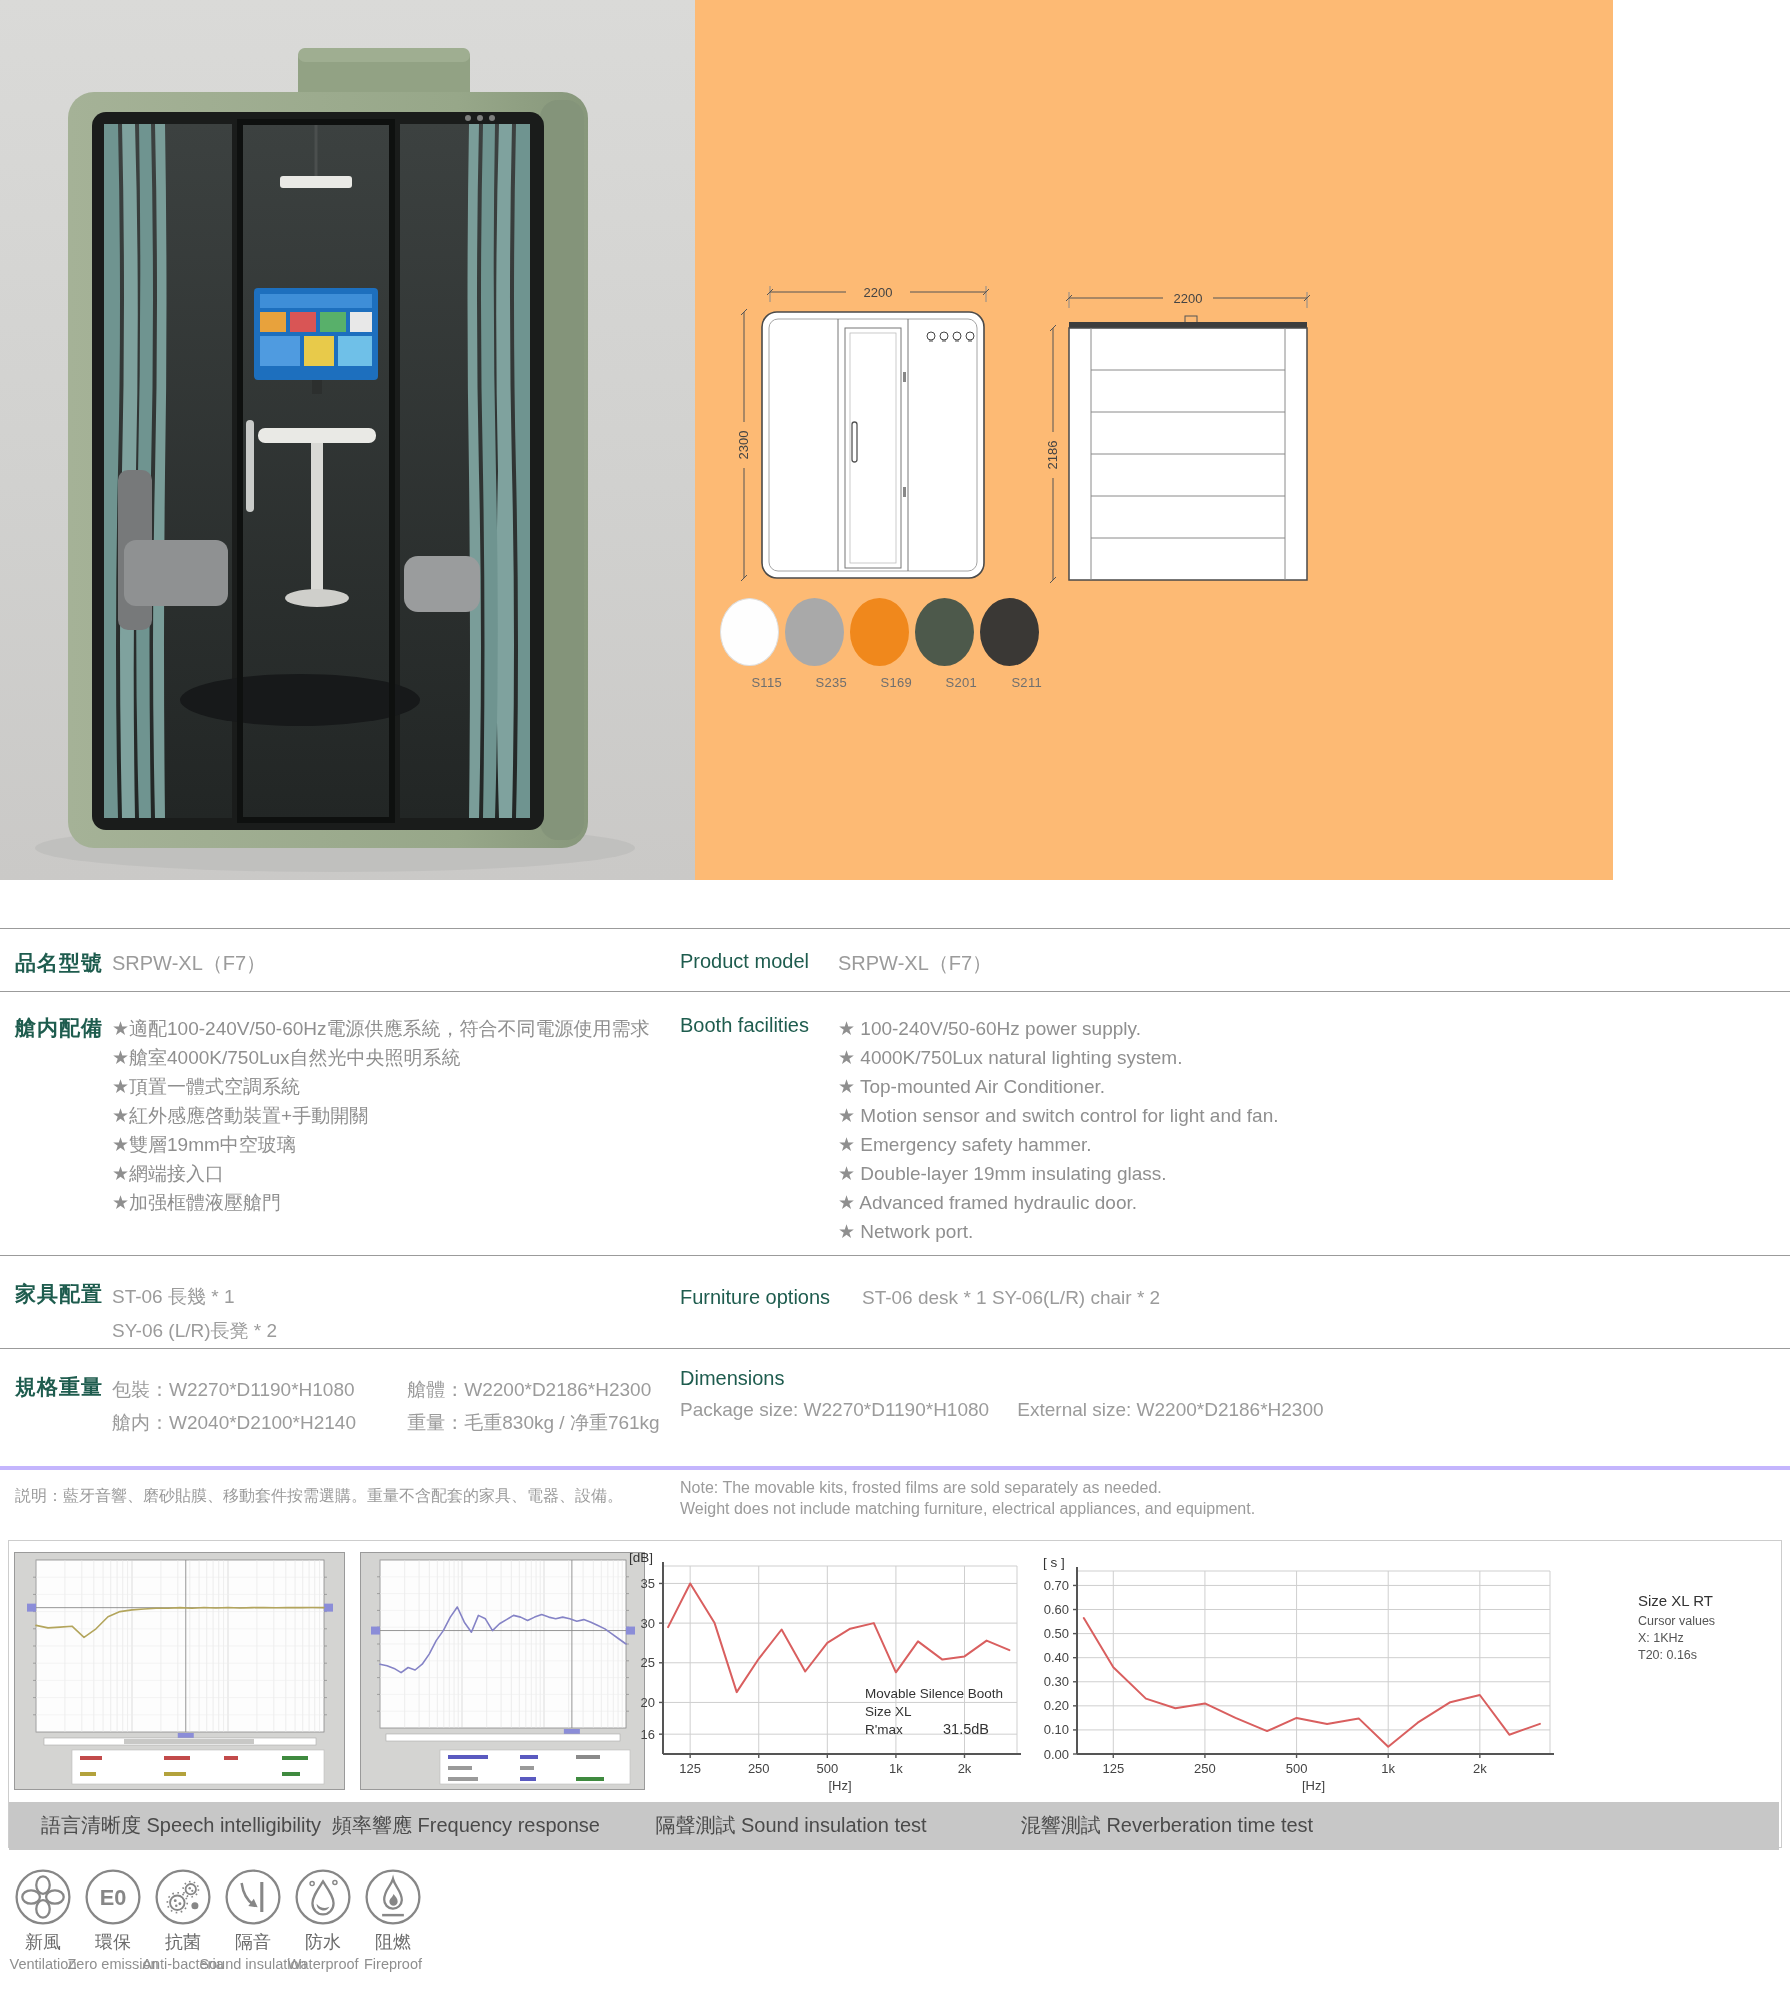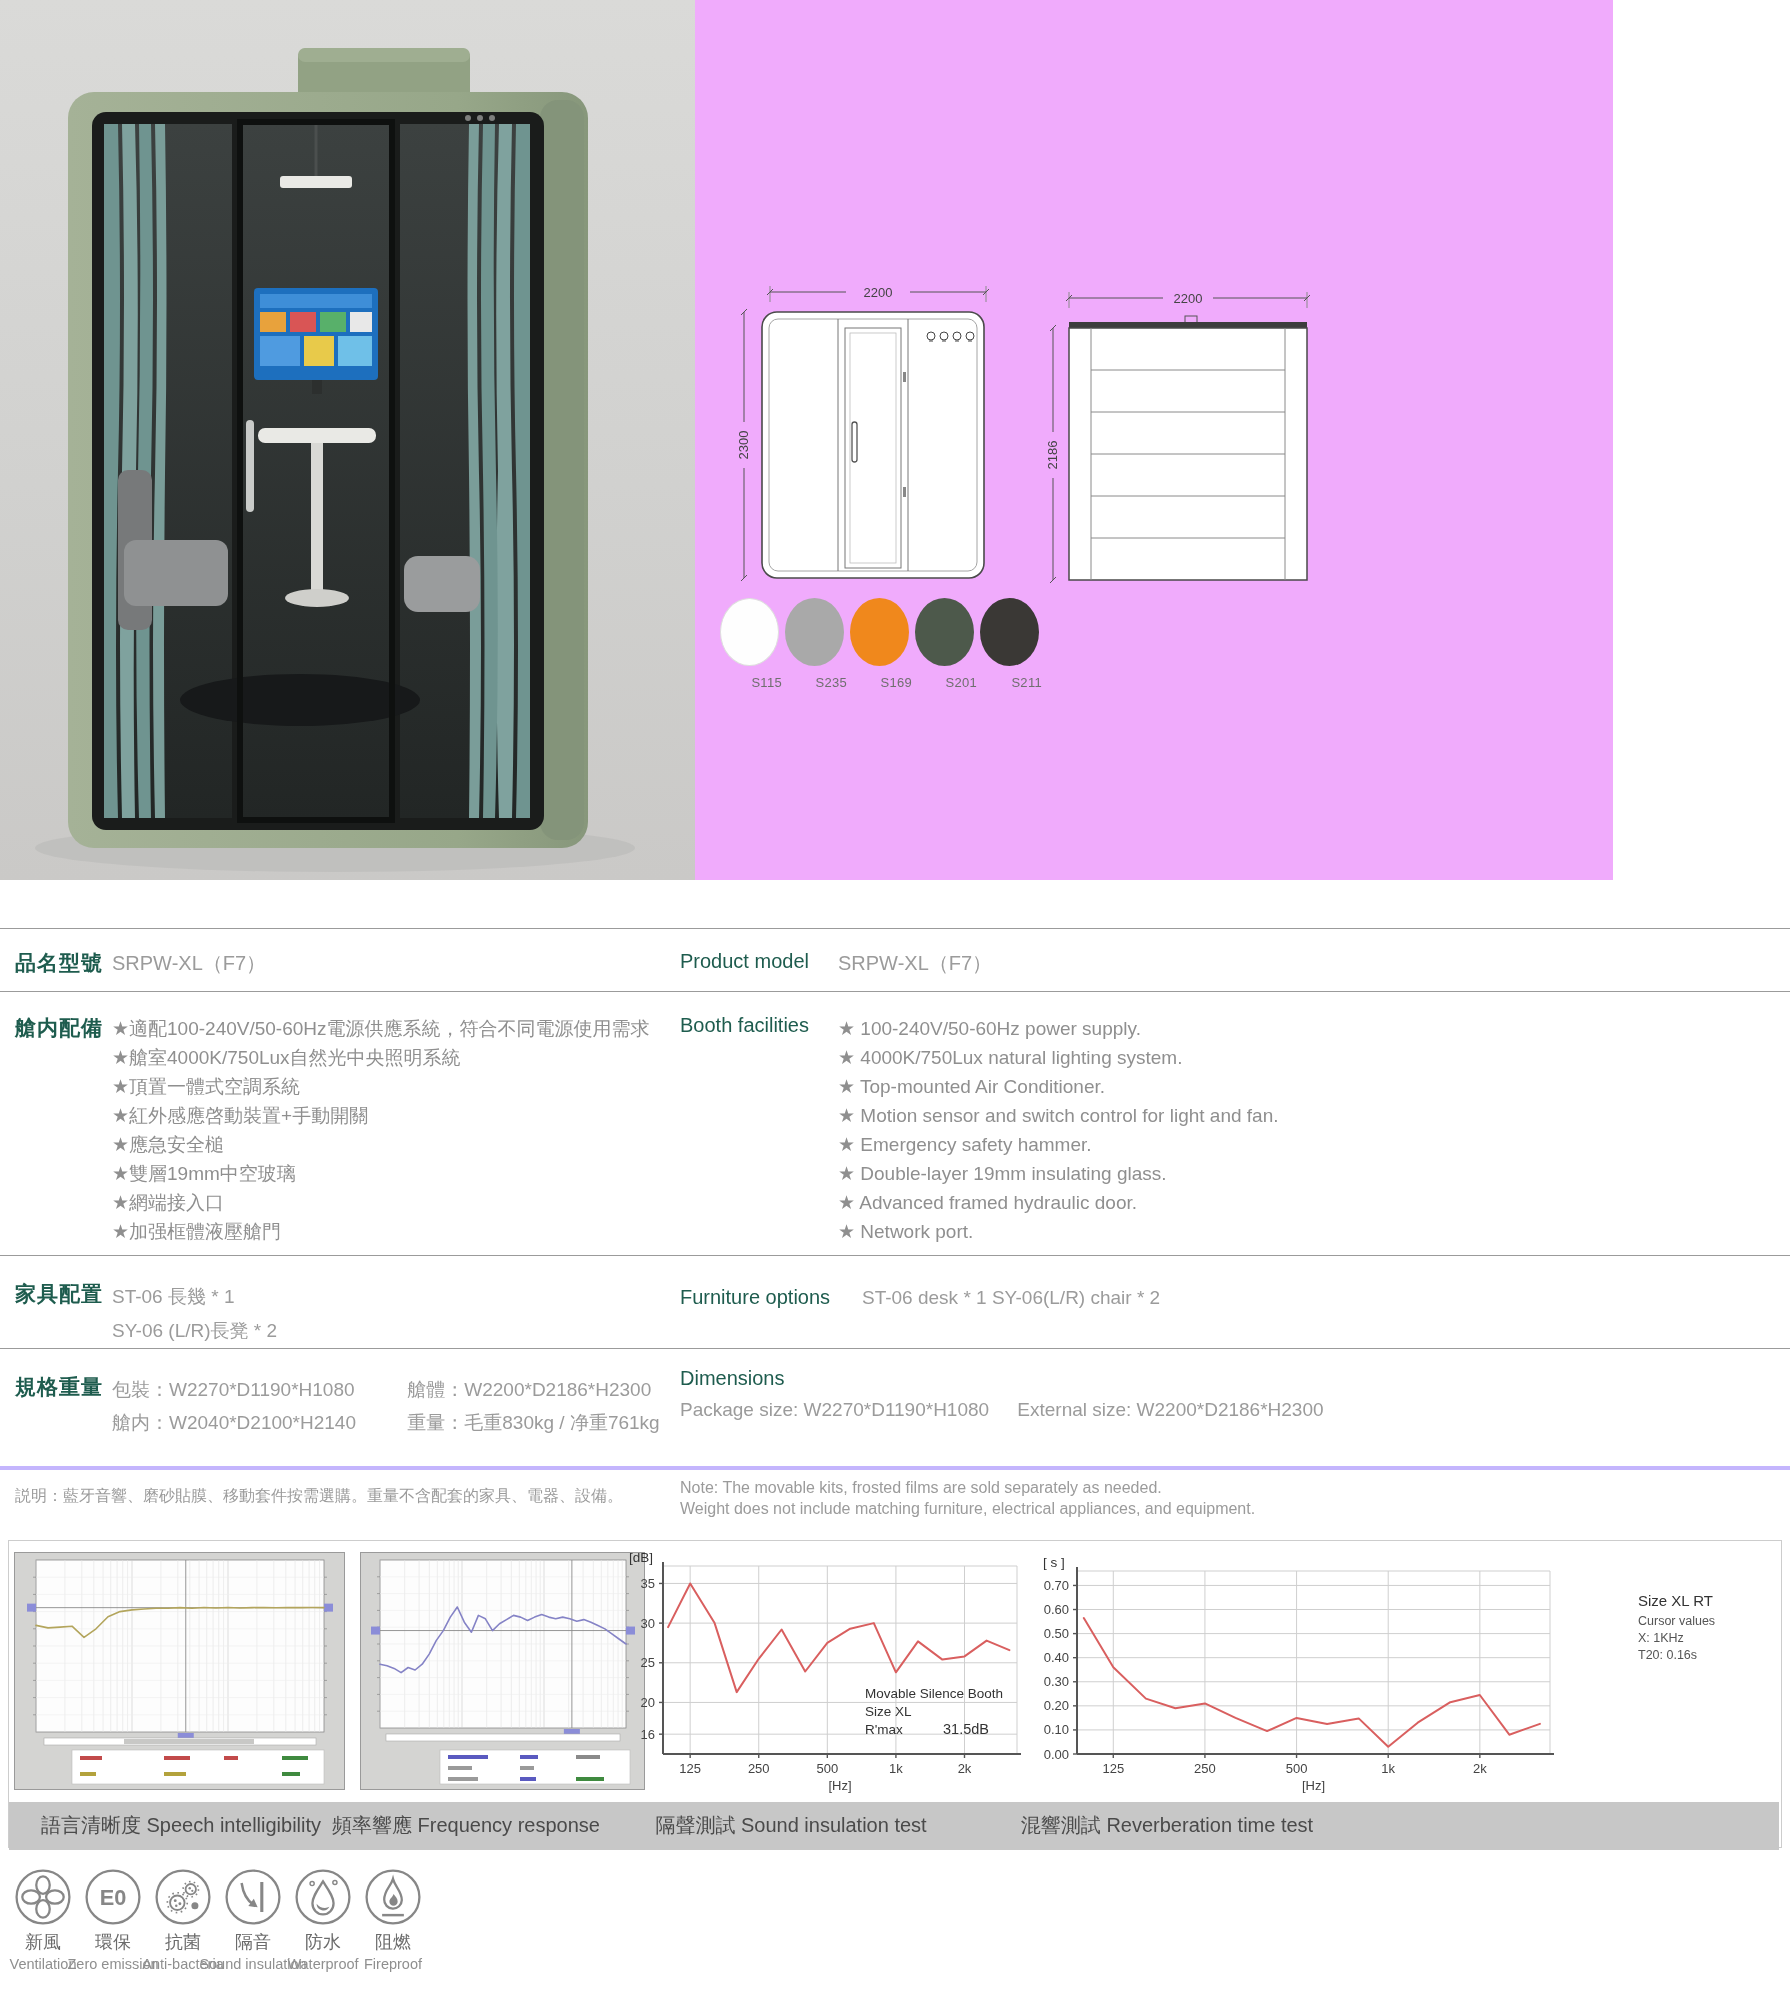--- a/index.html
+++ b/index.html
@@ -1,21 +1,21 @@
 <!DOCTYPE html>
 <html><head>
 <meta charset="utf-8">
 <style>
   html,body{margin:0;padding:0;background:#fff;}
   .page{position:relative;width:1790px;height:2000px;background:#ffffff;overflow:hidden;
         font-family:"Liberation Sans","DejaVu Sans",sans-serif;}
   .abs{position:absolute;}
   
   .photo{left:0;top:0;width:695px;height:880px;}
-  .drawings{left:695px;top:0;width:918px;height:880px;background:#f0abfc;}
+  .drawings{left:695px;top:0;width:918px;height:880px;background:#fdba74;}
   .swatch-row{left:716px;top:598px;width:330px;height:100px;}
   .swatch{position:absolute;top:0;width:66px;text-align:right;}
   .swatch .dot{display:block;margin:0 auto;width:57px;height:66px;border-radius:50%;border:1px solid transparent;}
   .swatch .code{display:block;margin-top:9px;font-size:13px;color:#6f6f6f;letter-spacing:.3px;}
   
   .specrow{left:0;width:1790px;border-top:1px solid #9b9b9b;}
   .zh-label{position:absolute;left:15px;font-size:21px;font-weight:bold;color:#1e5c4e;letter-spacing:1px;}
   .en-label{position:absolute;left:680px;font-size:20px;color:#1e5c4e;}
   .val{position:absolute;font-size:19px;color:#9b9b9b;}
   .stars div{line-height:29px;font-size:19px;color:#8f8f8f;}
@@ -223,21 +223,20 @@
     <span class="val" style="left:838px;top:21px;font-size:20px">SRPW-XL（F7）</span>
   </div>
 
   <div class="abs specrow" style="top:991px;height:264px">
     <span class="zh-label" style="top:22px">艙内配備</span>
     <div class="stars abs" style="left:112px;top:22px">
       <div>★適配100-240V/50-60Hz電源供應系統，符合不同電源使用需求</div>
       <div>★艙室4000K/750Lux自然光中央照明系統</div>
       <div>★頂置一體式空調系統</div>
       <div>★紅外感應啓動裝置+手動開關</div>
-      <div>★應急安全槌</div>
       <div>★雙層19mm中空玻璃</div>
       <div>★網端接入口</div>
       <div>★加强框體液壓艙門</div>
     </div>
     <span class="en-label" style="top:22px">Booth facilities</span>
     <div class="stars abs" style="left:838px;top:22px">
       <div>★ 100-240V/50-60Hz power supply.</div>
       <div>★ 4000K/750Lux natural lighting system.</div>
       <div>★ Top-mounted Air Conditioner.</div>
       <div>★ Motion sensor and switch control for light and fan.</div>

